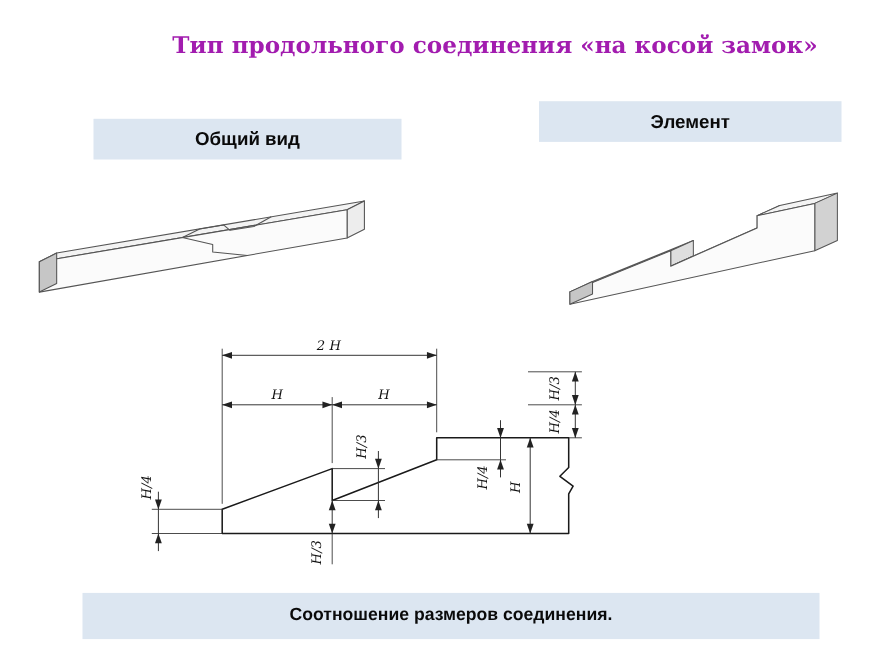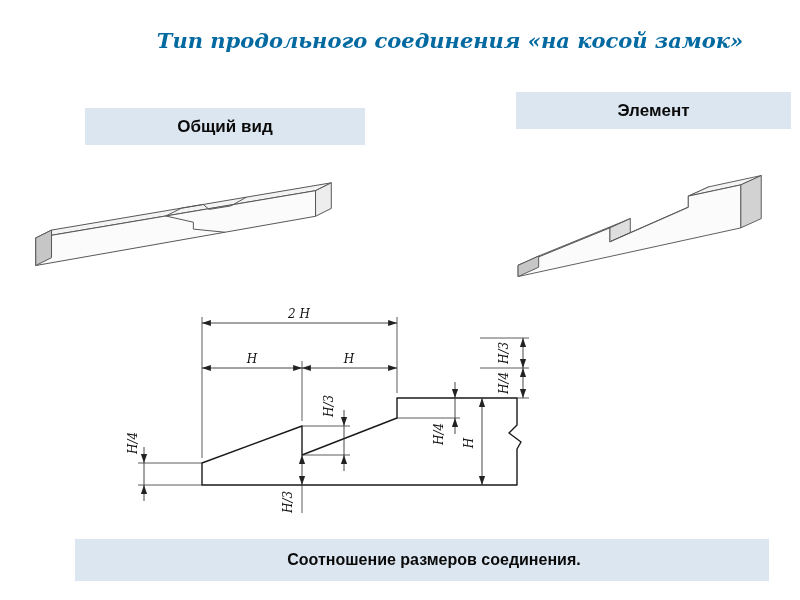--- a/index.html
+++ b/index.html
@@ -3,30 +3,30 @@
 <meta charset="utf-8">
 <style>
   html,body { margin:0; padding:0; background:#ffffff; }
   .page {
     position:relative; width:800px; height:600px; background:#ffffff;
     font-family:"Liberation Sans", sans-serif; overflow:hidden;
   }
   .title {
     position:absolute; top:28px; left:100px; width:700px;
     text-align:center;
-    font-family:"DejaVu Serif", serif; font-style:italic; font-weight:bold;
-    font-size:21px; color:#0369a1;
+    font-family:"DejaVu Serif", serif; font-weight:bold;
+    font-size:21px; color:#a21caf;
   }
   .tint { background:#dce6f1; }
   .label-box {
     position:absolute; display:flex; align-items:center; justify-content:center;
     font-weight:bold; font-size:17px; color:#0a0a0a;
   }
   #box-general { left:85px; top:88px; width:280px; height:37px;margin-top:20px; }
-  #box-element { left:516px; top:92px; width:275px; height:37px; }
+  #box-element { left:490px; top:92px; width:275px; height:37px; }
   .caption-box {
     position:absolute; left:75px; top:539px; width:670px; height:42px;
     display:flex; align-items:center; justify-content:center;
     font-weight:bold; font-size:16px; color:#0a0a0a;
   }
   svg.draw { position:absolute; }
   #svg-general { left:20px;  top:168px; }
   #svg-element { left:505px; top:166px; }
   #svg-dims    { left:112px; top:303px; }
   .face   { stroke:#555; stroke-width:1; stroke-linejoin:round; }
@@ -123,17 +123,17 @@
     <text class="dimtxt" x="237" y="60">Н</text>
     <text class="dimtxt" x="25" y="140" transform="rotate(-90 25 140)">Н/4</text>
     <text class="dimtxt" x="221" y="103" transform="rotate(-90 221 103)">Н/3</text>
     <text class="dimtxt" x="331" y="131" transform="rotate(-90 331 131)">Н/4</text>
     <text class="dimtxt" x="361" y="140" transform="rotate(-90 361 140)">Н</text>
     <text class="dimtxt" x="180" y="199" transform="rotate(-90 180 199)">Н/3</text>
     <text class="dimtxt" x="396" y="50" transform="rotate(-90 396 50)">Н/3</text>
     <text class="dimtxt" x="396" y="80" transform="rotate(-90 396 80)">Н/4</text>
   </svg>
 
-  <div class="caption-box tint" style="background: rgb(220, 230, 241); padding-left: 24px;">
+  <div class="caption-box tint" style="background: rgb(220, 230, 241);">
     <span>Соотношение размеров соединения.</span>
   </div>
 
 </div>
 
 </body></html>

